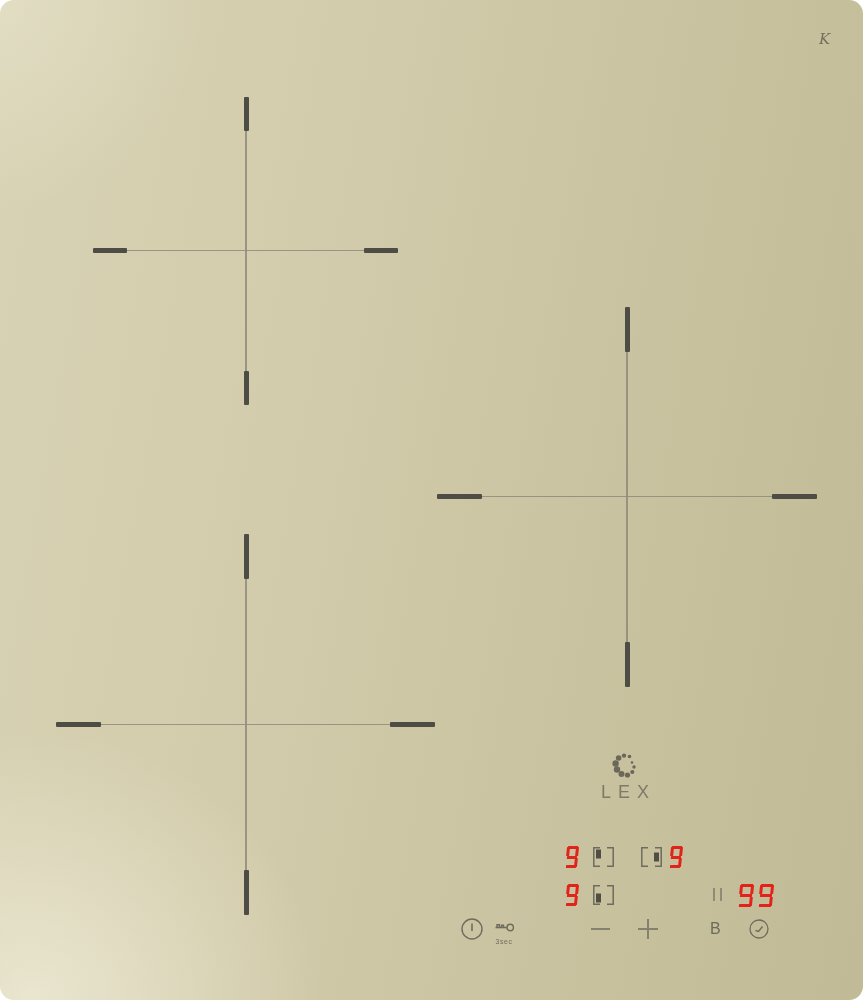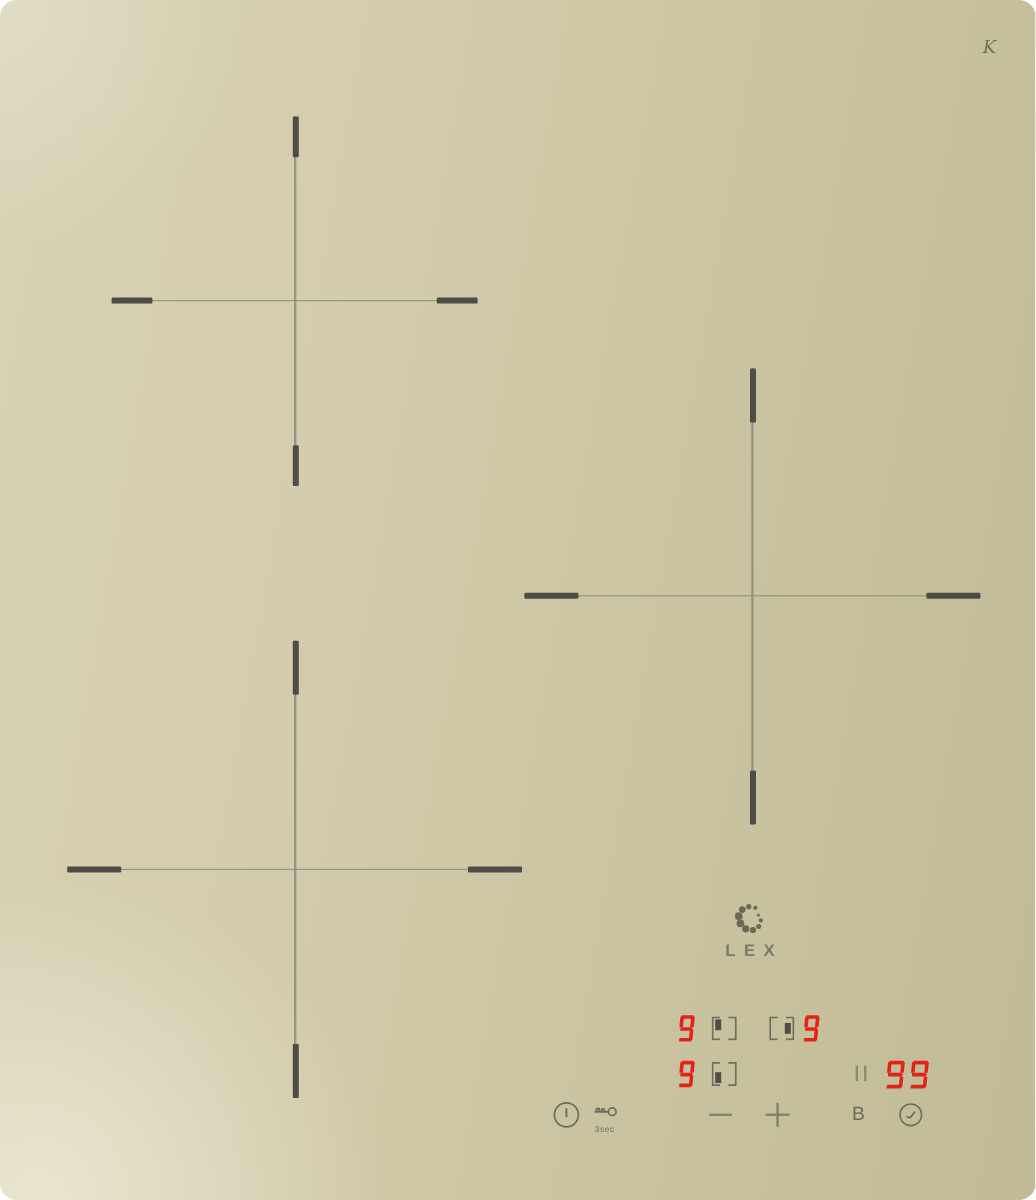--- a/index.html
+++ b/index.html
@@ -23,22 +23,22 @@
   
   .glass-mark{
     position:absolute;left:813px;top:29px;width:22px;height:20px;
     color:#5d5b4e;font-family:"DejaVu Serif", serif;font-size:15px;
     font-style:italic;letter-spacing:-1px;opacity:.8;text-align:center;line-height:20px;
   }
   
   .logo{position:absolute;left:580px;top:753px;width:90px;text-align:center;}
   .logo svg{display:block;margin:0 auto 4px auto;}
   .logo .word{
-    font-size:14px;letter-spacing:7px;padding-left:7px;color:#7f7a68;
-    font-weight:700;line-height:18px;
+    font-size:18px;letter-spacing:7px;padding-left:7px;color:#7f7a68;
+    font-weight:400;line-height:18px;
   }
   
   .digits{position:absolute;display:flex;gap:6px;}
   .sseg{position:relative;display:inline-block;width:12px;height:22px;transform:skewX(-6deg);}
   .lg .sseg{width:14px;height:23px;}
   .seg{position:absolute;background:#e2231a;border-radius:.5px;}
   .seg-a{top:0;left:1px;right:1px;height:3px;}
   .seg-g{top:9.5px;left:1px;right:1px;height:3px;}
   .seg-d{bottom:0;left:1px;right:1px;height:3px;}
   .seg-b{top:1px;right:0;width:3px;height:9px;}

